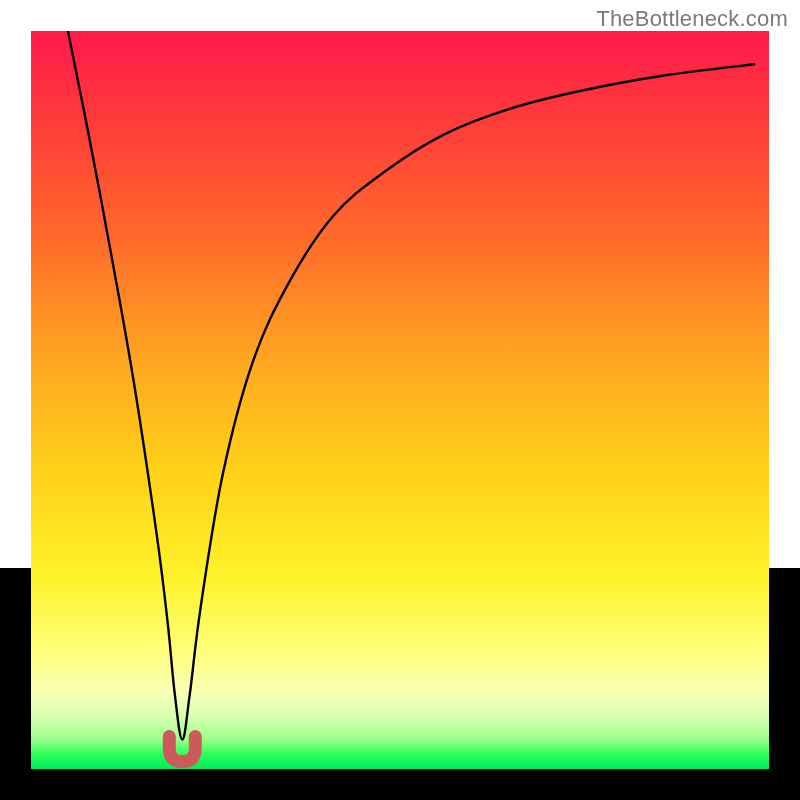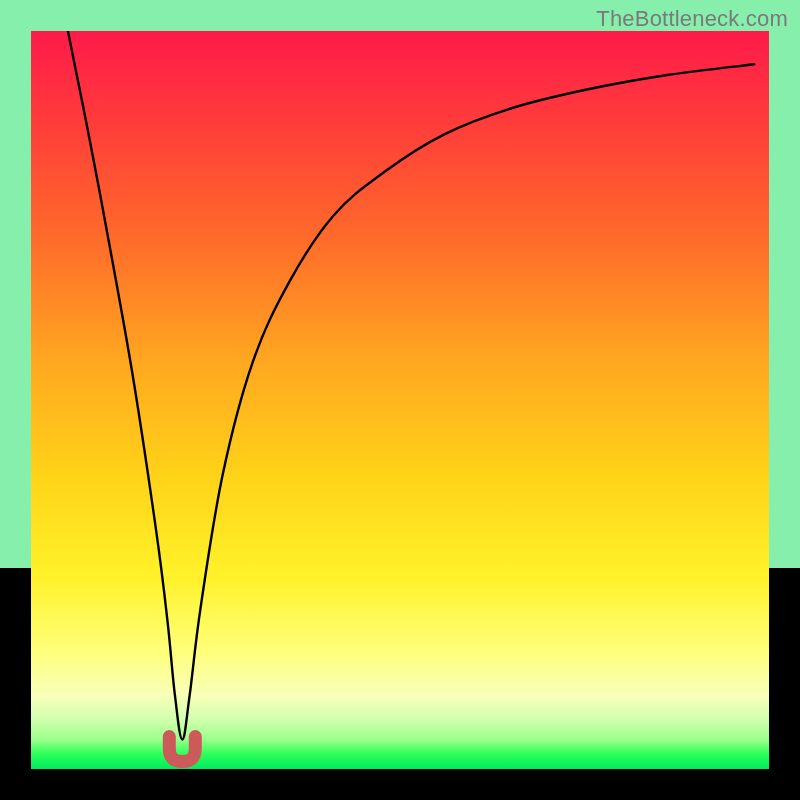--- a/index.html
+++ b/index.html
@@ -9,21 +9,21 @@
     height: 800px;
     overflow: hidden;
     background: #000;
     font-family: Arial, Helvetica, sans-serif;
   }
   .frame {
     position: absolute;
     left: 0; top: 0;
     width: 800px;
     height: 568px;
-    background: #86efac;
+    background: #ffffff;
   }
   .plot-area {
     position: absolute;
     left: 31px;
     top: 31px;
     width: 738px;
     height: 738px;
     background: linear-gradient(to bottom,
       #ff1a4a 0%,
       #ff3b3b 12%,

